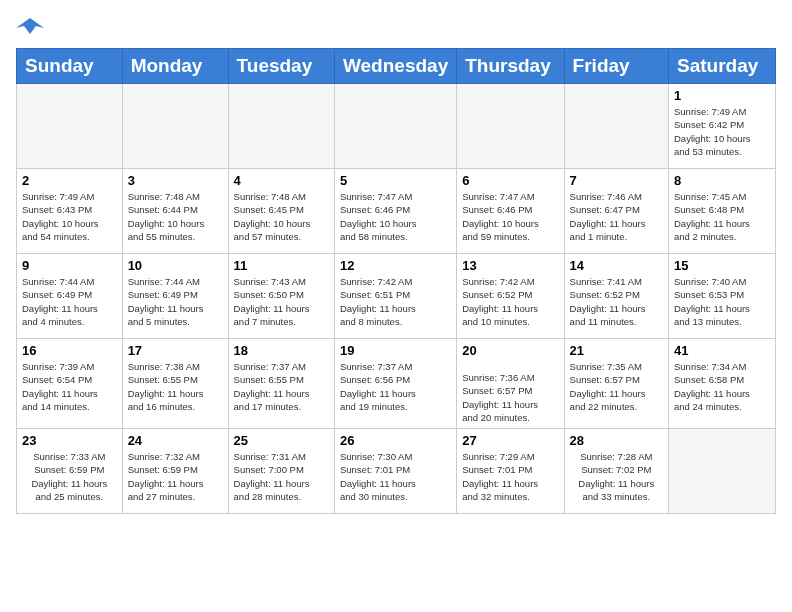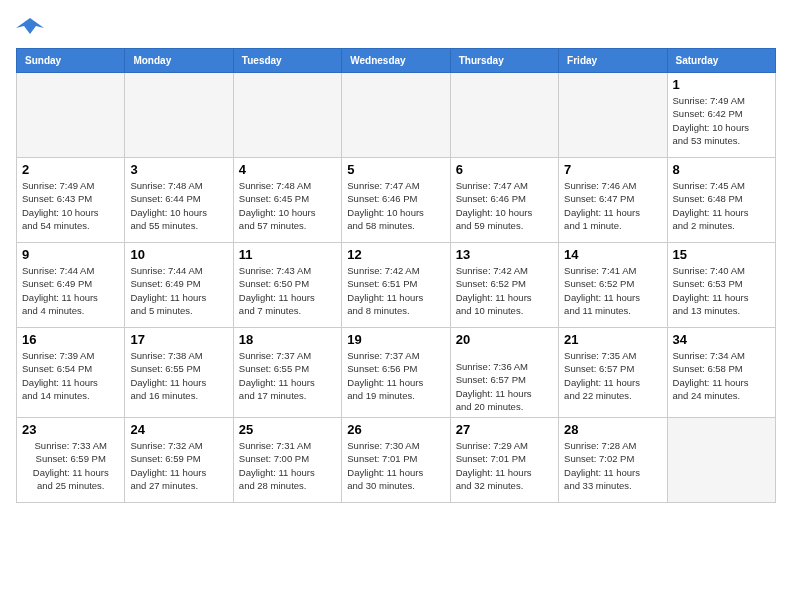--- a/index.html
+++ b/index.html
@@ -46,21 +46,21 @@
       margin-top: 2px;
     }
     .calendar {
       width: 100%;
       border-collapse: collapse;
       border: 1px solid #ccc;
     }
     .calendar th {
       background-color: #3a7fd5;
       color: #fff;
-      font-size: 10px;
+      font-size: 19px;
       font-weight: bold;
       padding: 6px 8px;
       text-align: left;
       border: 1px solid #2d6bbf;
     }
     .calendar td {
       width: 108px;
       vertical-align: top;
       padding: 4px 5px;
       border: 1px solid #ccc;
@@ -274,21 +274,21 @@
 and 20 minutes.</div>
         </td>
         <td>
           <span class="day-num">21</span>
           <div class="day-info" style="white-space: pre-line;">Sunrise: 7:35 AM
 Sunset: 6:57 PM
 Daylight: 11 hours
 and 22 minutes.</div>
         </td>
         <td>
-          <span class="day-num">34</span>
+          <span class="day-num">41</span>
           <div class="day-info" style="white-space: pre-line;">Sunrise: 7:34 AM
 Sunset: 6:58 PM
 Daylight: 11 hours
 and 24 minutes.</div>
         </td>
       </tr>
       <tr class="week-row">
         <td>
           <span class="day-num">23</span>
           <div class="day-info" style="white-space: pre-line; text-align: center;">Sunrise: 7:33 AM
@@ -319,21 +319,21 @@
         </td>
         <td>
           <span class="day-num">27</span>
           <div class="day-info" style="white-space: pre-line;">Sunrise: 7:29 AM
 Sunset: 7:01 PM
 Daylight: 11 hours
 and 32 minutes.</div>
         </td>
         <td>
           <span class="day-num">28</span>
-          <div class="day-info" style="white-space: pre-line;">Sunrise: 7:28 AM
+          <div class="day-info" style="white-space: pre-line; text-align: center;">Sunrise: 7:28 AM
 Sunset: 7:02 PM
 Daylight: 11 hours
 and 33 minutes.</div>
         </td>
         <td class="empty"></td>
       </tr>
     </tbody>
 </table>
 
 </body></html>

